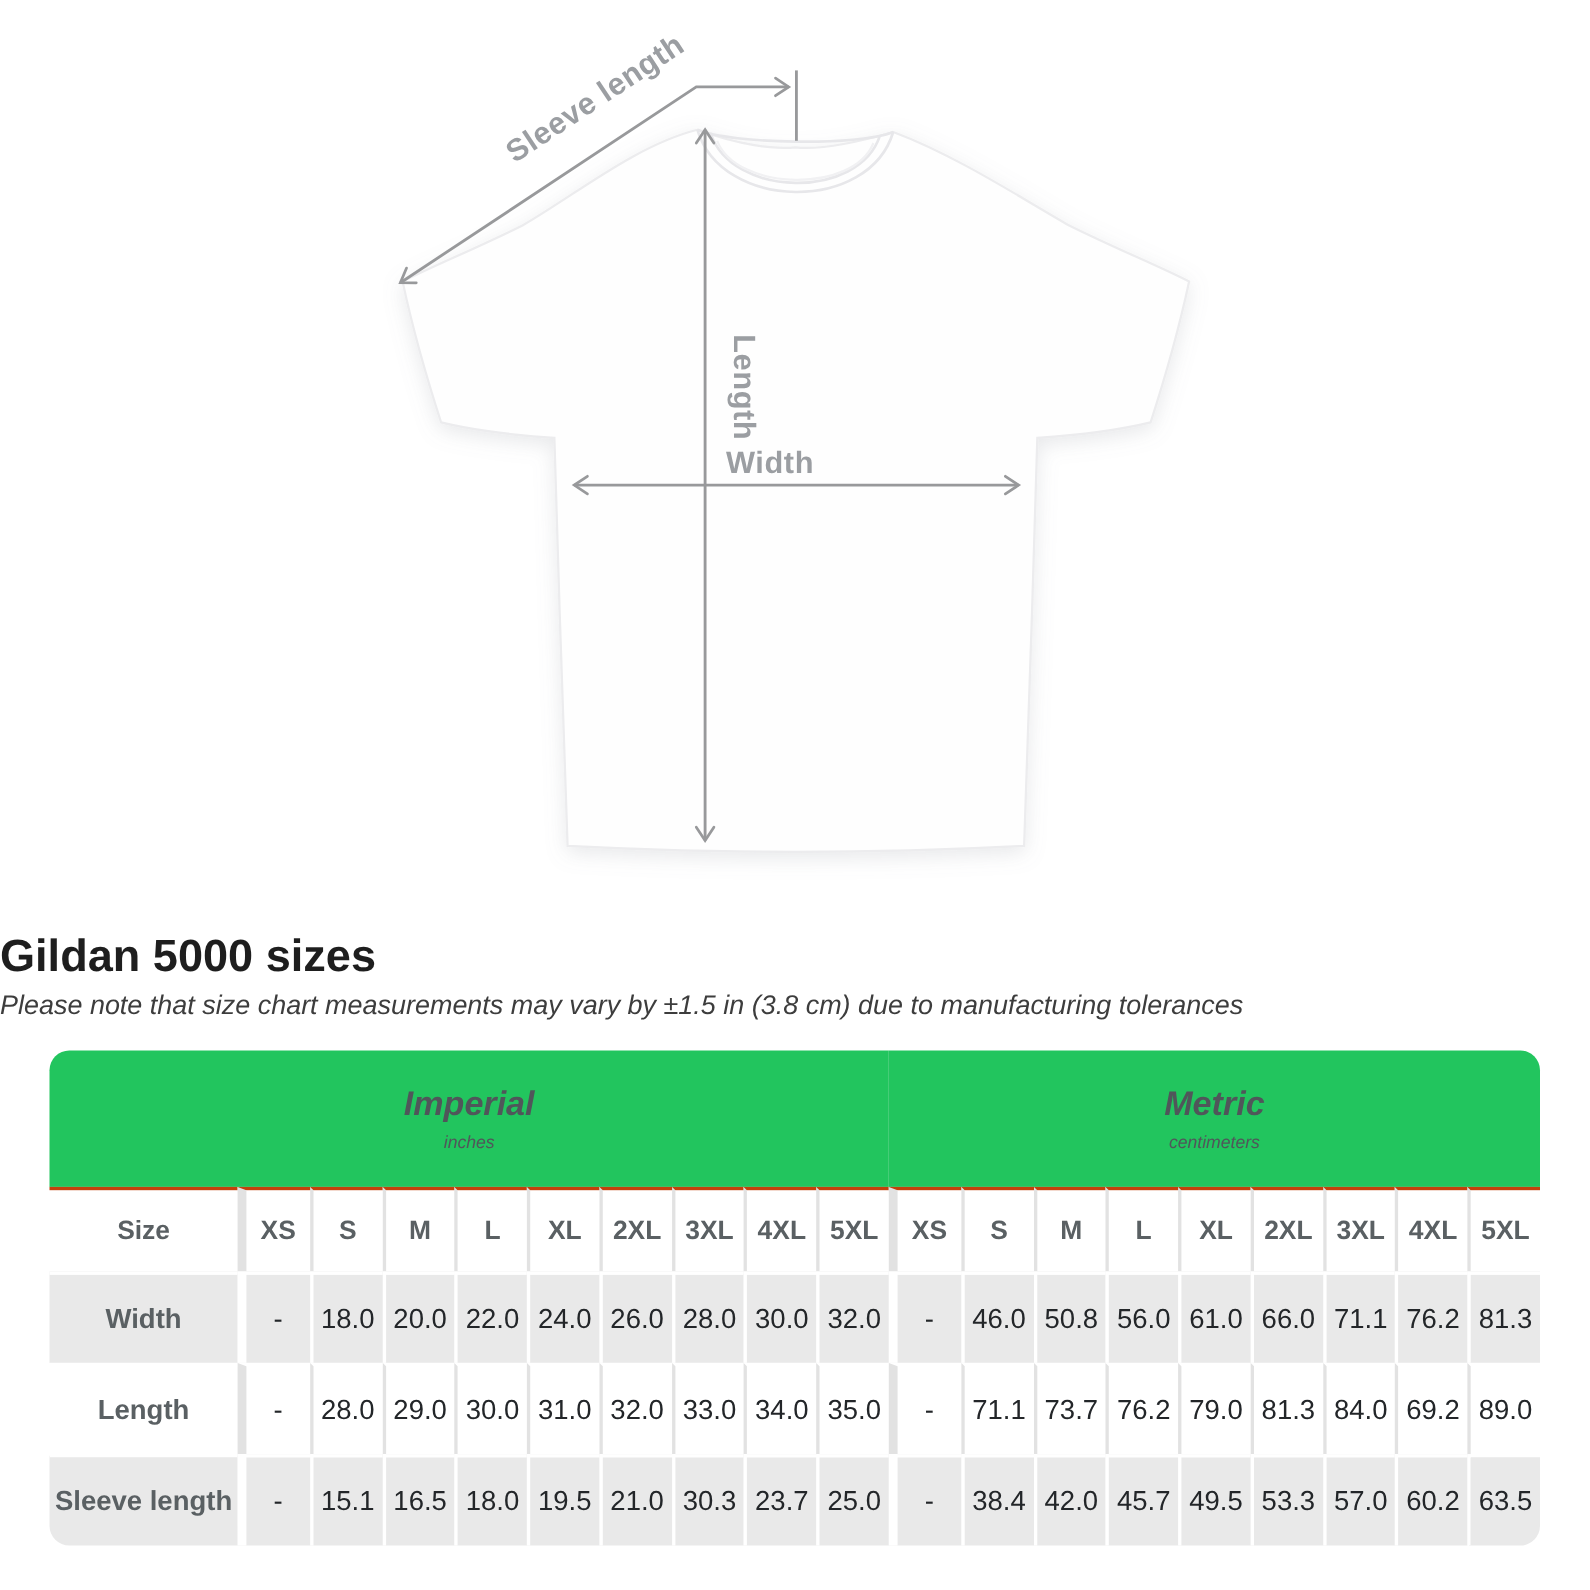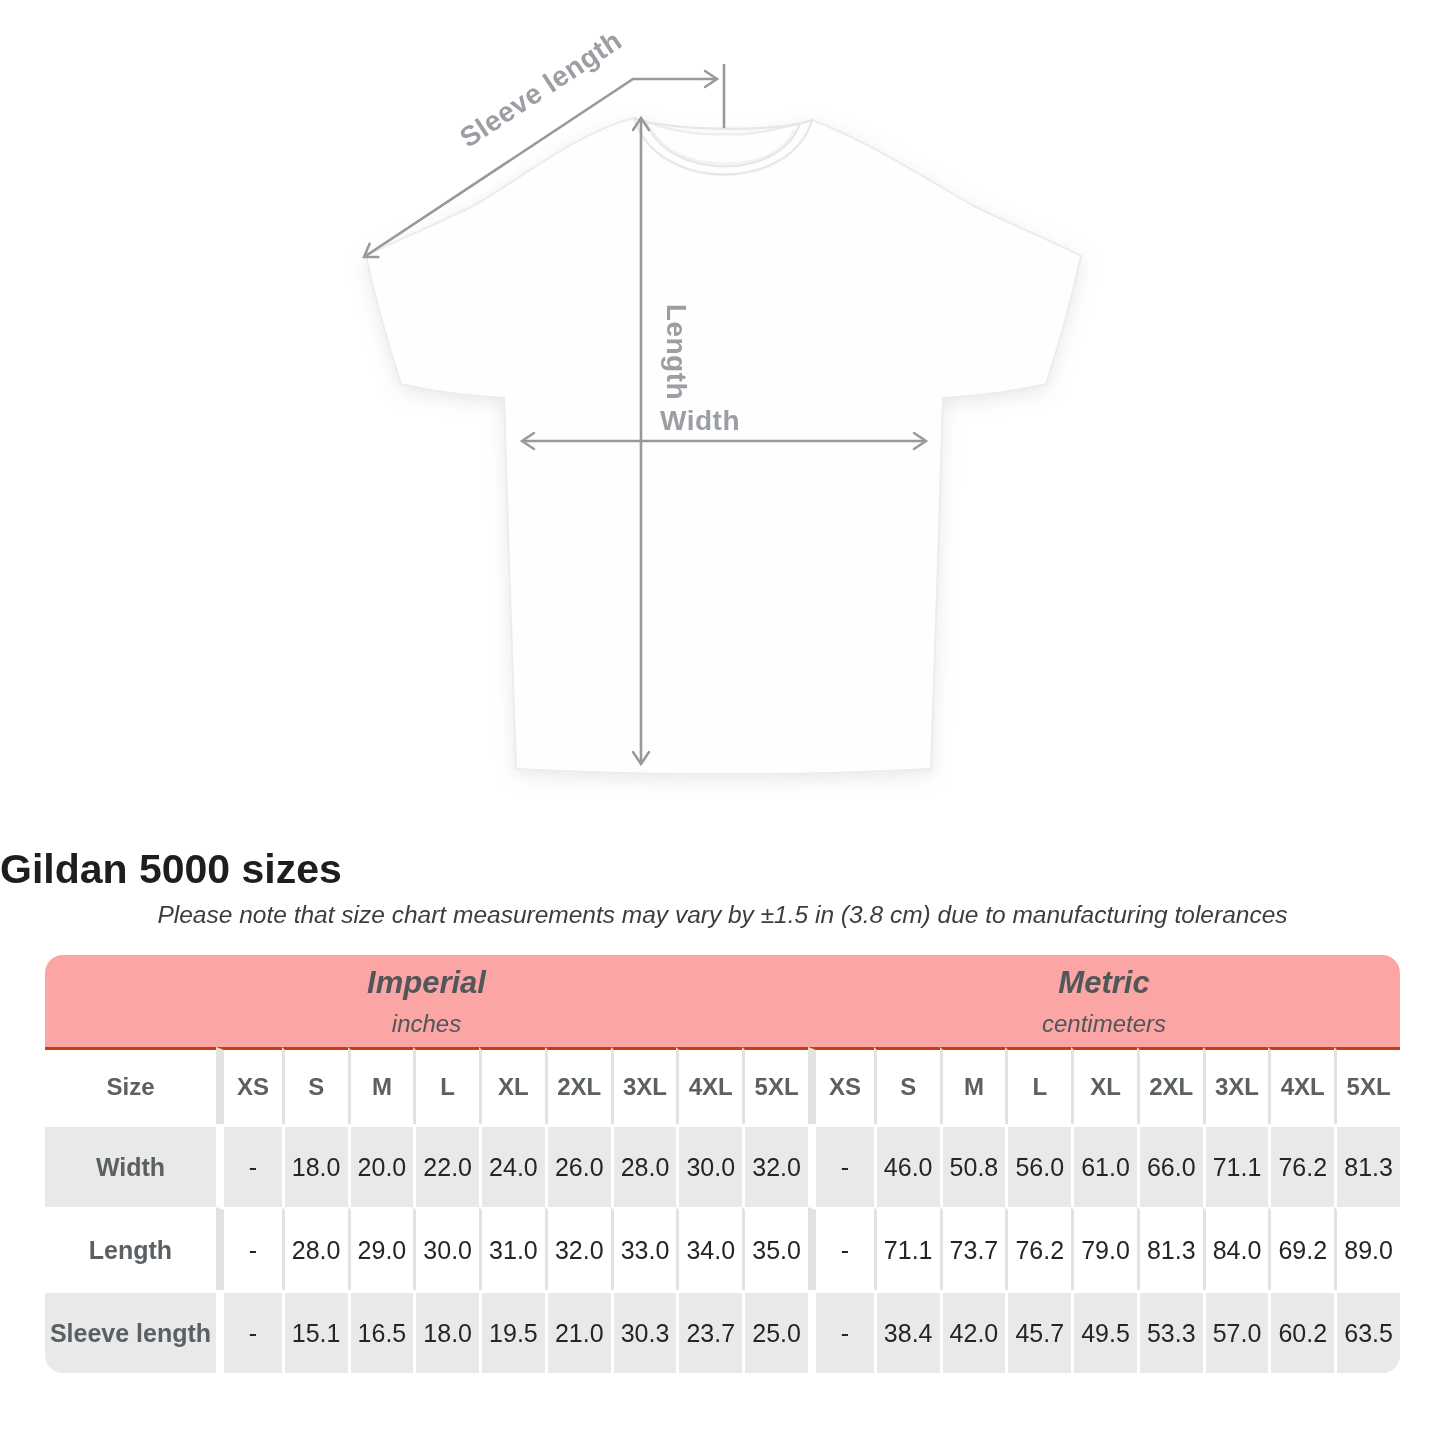--- a/index.html
+++ b/index.html
@@ -17,34 +17,34 @@
     font-family:"Liberation Sans", sans-serif; font-size:28px; font-weight:bold;
     fill:#9b9ea2; letter-spacing:0.5px;
   }
   
   .title {
     position:absolute; top:846px; left:0; width:100%; margin:0;
     text-align:left; font-size:41px; font-weight:bold; color:#1e1e1e;
   }
   .note {
     position:absolute; top:901px; left:0; width:100%; margin:0;
-    text-align:center; font-size:24.5px; font-style:italic; color:#3d3d3d;
+    text-align:left; font-size:24.5px; font-style:italic; color:#3d3d3d;
   }
   
   .table-wrap { position:absolute; top:955px; left:45px; width:1355px; }
   table.sizes {
     width:1355px; border-collapse:separate; border-spacing:0; table-layout:fixed;
   }
   th, td { box-sizing:border-box; padding:0; text-align:center; vertical-align:middle; }
   
-  tr.band td { height:92px; background:#fca5a5; }
+  tr.band td { height:124px; background:#22c55e; }
   td.band-left  { border-top-left-radius:18px; }
   td.band-right { border-top-right-radius:18px;text-align:center; }
   .band-title { font-size:31px; font-weight:bold; font-style:italic; color:#50565a; }
-  .band-unit  { font-size:24px; font-style:italic; color:#50565a; margin-top:9px; }
+  .band-unit  { font-size:16px; font-style:italic; color:#50565a; margin-top:9px; }
   
   tr.size-row th { height:77px; background:#fff; border-top:3px solid #c2410c;
                    font-size:24px; font-weight:bold; color:#5a6063; }
   tr.size-row th.c { border-left:3px solid #e2e2e2; }
   tr.size-row th.c.thick { border-left-width:8px;margin-left:26px; }
   
   tr.mrow th, tr.mrow td { height:83px; background:#fff; border-top:3px solid #fff; }
   tr.mrow th { font-size:25px; font-weight:bold; color:#5a6063; }
   tr.mrow td { font-size:25px; color:#232629; border-left:3px solid #e2e2e2; }
   tr.mrow td.thick { border-left-width:8px; }

